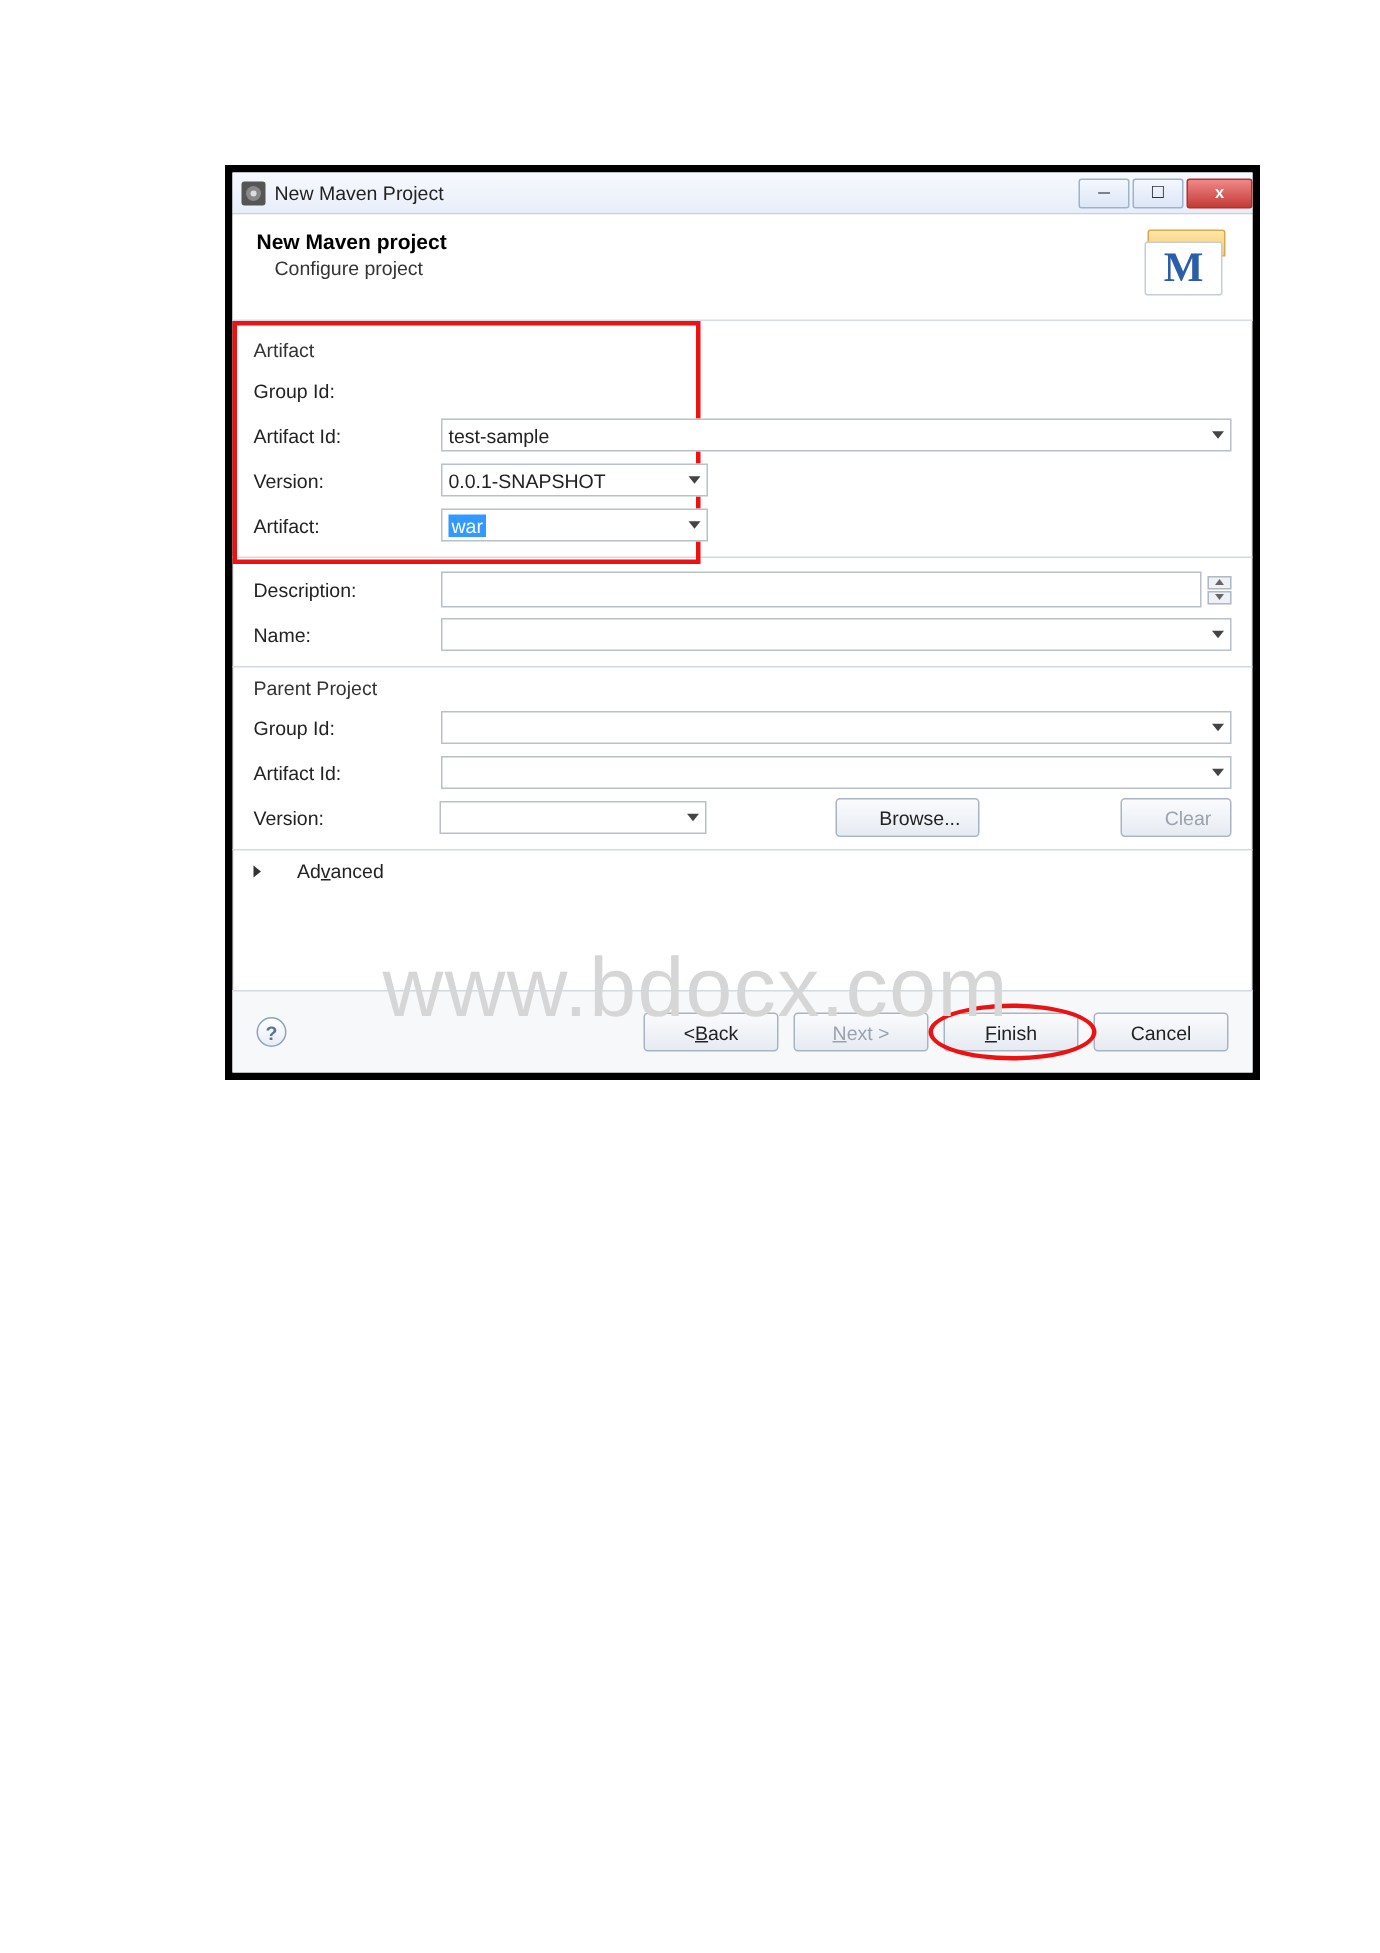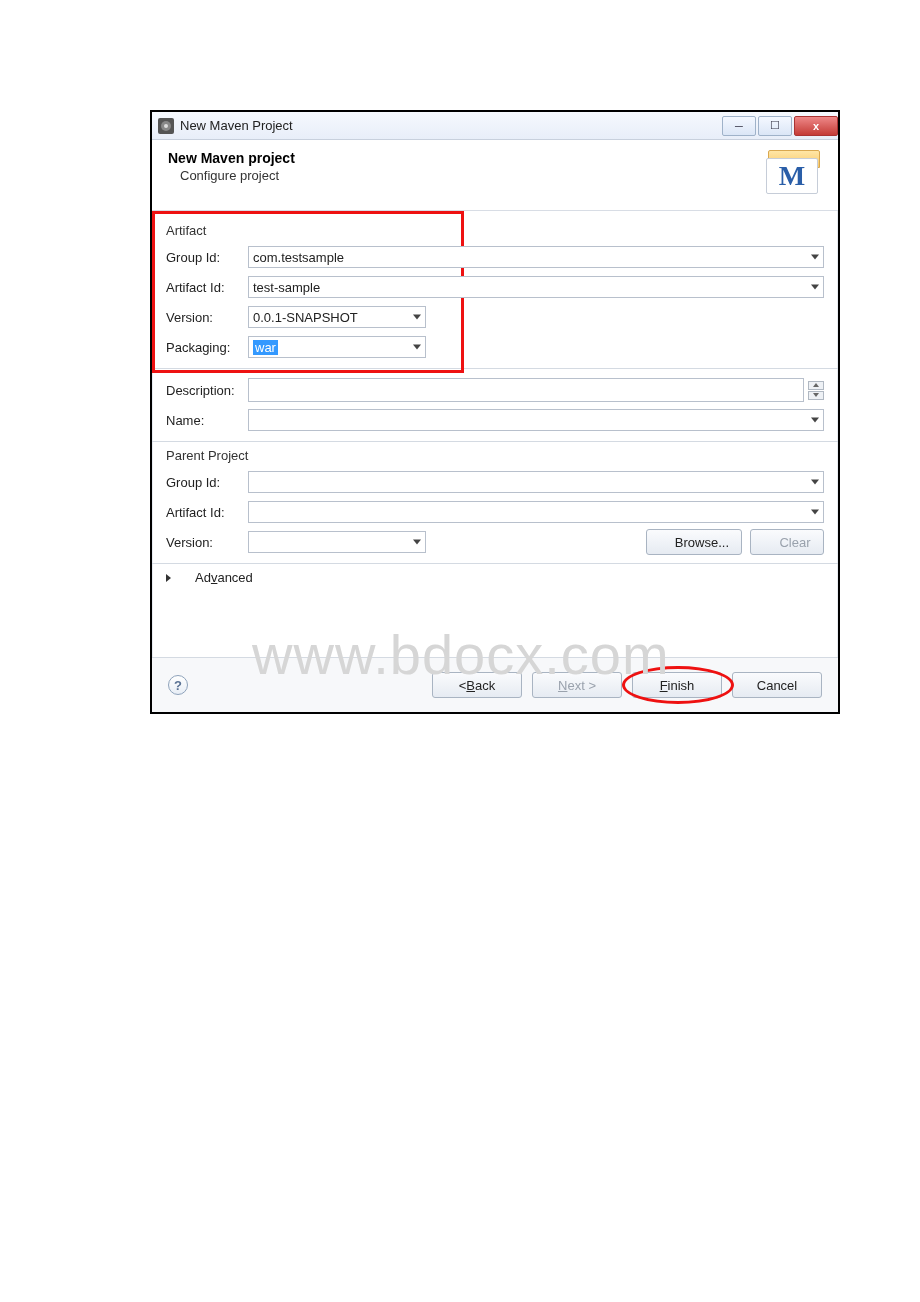--- a/index.html
+++ b/index.html
@@ -1,19 +1,19 @@
 <!DOCTYPE html>
 <html><head>
 <meta charset="utf-8">
 <style>
   * { box-sizing: border-box; font-family: "Segoe UI", Tahoma, sans-serif; }
   body { margin: 0; background: #fff; width: 920px; height: 1302px; position: relative; }
   .page { padding: 110px 150px 0 150px; }
   .dialog {
-    width: 690px; border: 2px solid #000000; background: #fff; position: relative;
+    width: 690px; border: 5px solid #000000; background: #fff; position: relative;
     box-shadow: 0 0 0 1px #e8ecf2 inset;
   }
   .titlebar {
     height: 28px; background: linear-gradient(#f6f9fe, #e8eef9);
     display: flex; align-items: center; padding: 0 0 0 6px; font-size: 13px; color: #222;
     border-bottom: 1px solid #c8d0dd;
   }
   .titlebar .app-icon {
     width: 16px; height: 16px; margin-right: 6px; background: #555; border-radius: 2px;
     display: flex; align-items: center; justify-content: center;
@@ -33,21 +33,21 @@
   .banner .wiz-icon {
     width:54px; height:46px; position:relative;
   }
   .wiz-icon .folder { position:absolute; top:0; right:0; width:52px; height:18px;
     background:linear-gradient(#ffe6a6,#f9c96a); border:1px solid #d9a850; border-radius:2px 2px 0 0; }
   .wiz-icon .paper { position:absolute; top:8px; left:0; width:52px; height:36px; background:#fff;
     border:1px solid #c6cdd8; border-radius:2px; display:flex; align-items:center; justify-content:center;
     font-size:28px; font-weight:bold; color:#2a5ea8; font-family: Georgia, serif; }
   .content { padding: 8px 14px 16px 14px; font-size: 13px; color:#222; position:relative; }
   .group-label { color:#333; margin: 4px 0 4px 0; }
-  .row { display:flex; align-items:center; height:30px; }
+  .row { display:flex; align-items:center; height:30px;gap:43px; }
   .row label { width: 82px; }
   .field {
     flex:1; height:22px; border:1px solid #b8c0cc; background:#fff; font-size:13px;
     padding: 1px 4px; display:flex; align-items:center; position:relative;
   }
   .field.short { flex: 0 0 178px; }
   .dd-arrow { position:absolute; right:4px; top:50%; transform:translateY(-50%);
     border-left:4px solid transparent; border-right:4px solid transparent; border-top:5px solid #444; }
   .sel { background:#3399ff; color:#fff; padding:0 2px; }
   .redbox1 { position:absolute; border:3px solid #e11; left:0px; top:0px; width:312px; height:162px; pointer-events:none; }
@@ -124,44 +124,40 @@
       </div>
     </div>
 
     <div class="content">
       <div class="redbox1"></div>
 
       <div class="group-label">Artifact</div>
 
       <div class="row">
         <label>Group Id:</label>
-        <div class="field">
-          <span>com.testsample</span>
-          <span class="dd-arrow"></span>
-        </div>
       </div>
 
       <div class="row">
         <label>Artifact Id:</label>
         <div class="field">
           <span>test-sample</span>
           <span class="dd-arrow"></span>
         </div>
       </div>
 
       <div class="row">
         <label>Version:</label>
         <div class="field short">
           <span>0.0.1-SNAPSHOT</span>
           <span class="dd-arrow"></span>
         </div>
       </div>
 
       <div class="row">
-        <label>Packaging:</label>
+        <label>Artifact:</label>
         <div class="field short">
           <span class="sel">war</span>
           <span class="dd-arrow"></span>
         </div>
       </div>
 
       <div class="hr"></div>
 
       <div class="row">
         <label>Description:</label>

